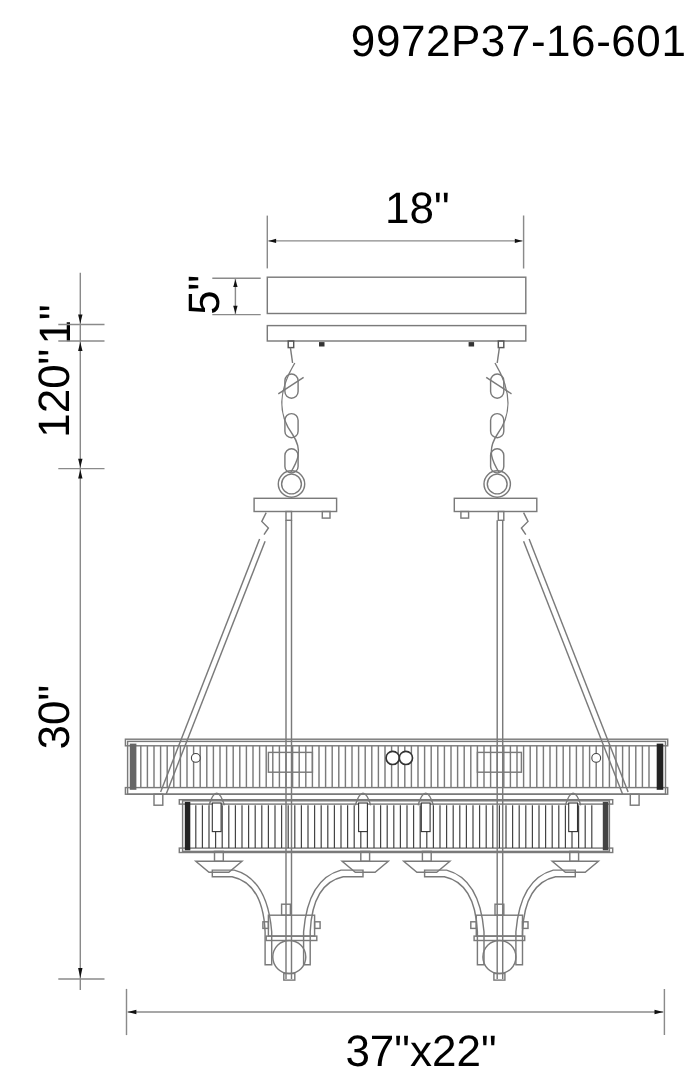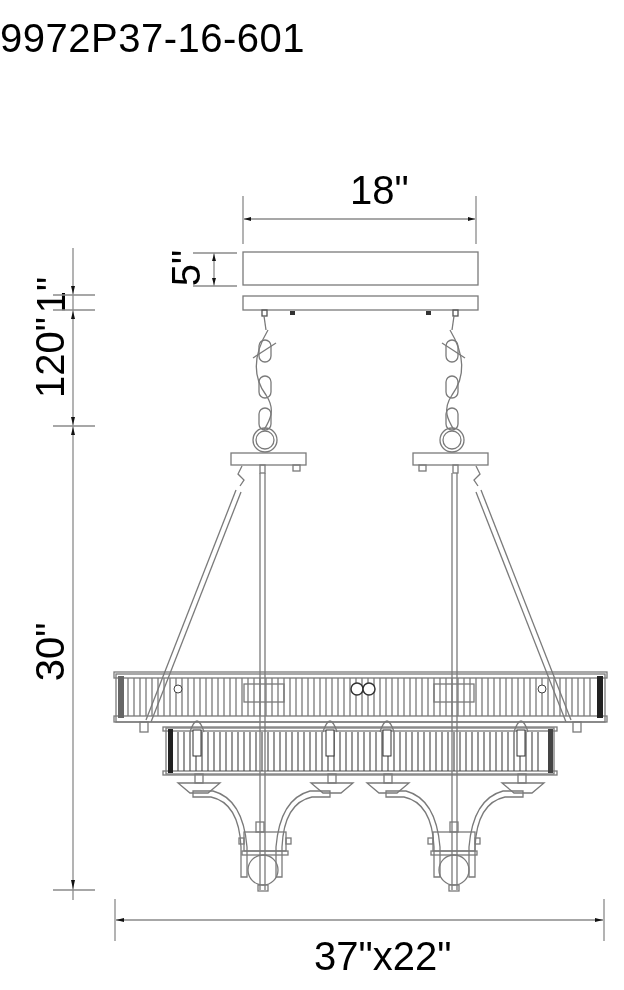--- a/index.html
+++ b/index.html
@@ -1,18 +1,18 @@
 <!DOCTYPE html>
 <html><head>
 <meta charset="utf-8">
 <style>
   html, body { margin: 0; padding: 0; background: #ffffff; }
   body { width: 624px; height: 990px; position: relative; overflow: hidden;
          font-family: "Liberation Sans", sans-serif; color: #000; }
-  .title { position: absolute; left: 0; width: 624px; top: 14px; text-align: left;
+  .title { position: absolute; left: 0; width: 624px; top: 14px; text-align: right;
            font-size: 40px; letter-spacing: 0.5px; line-height: 48px; }
   .dim-label { position: absolute; font-size: 40px; line-height: 44px; white-space: nowrap; }
   .rot { transform-origin: center center; transform: rotate(-90deg); }
   svg.drawing { position: absolute; left: 0; top: 0; }
   .ln { stroke: #7a7a7a; stroke-width: 1.3; fill: none; }
   .dk { stroke: #555; stroke-width: 1.3; fill: none; }
   .dimln { stroke: #8a8a8a; stroke-width: 1.3; fill: none; }
   .arr { fill: #111; }
 </style>
 </head>

